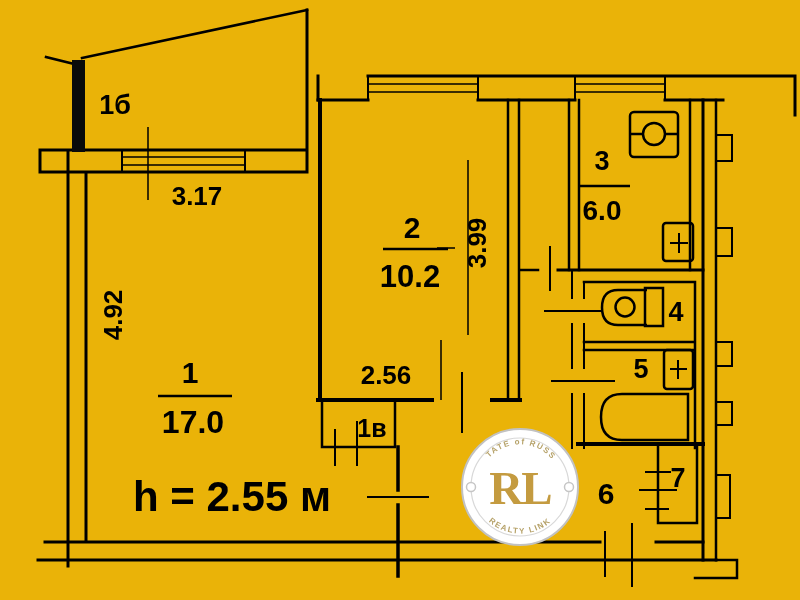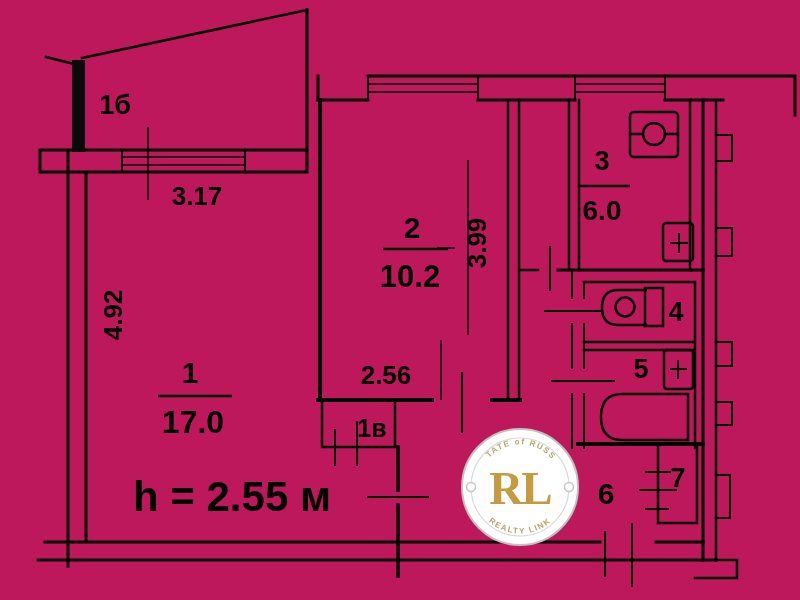--- a/index.html
+++ b/index.html
@@ -1,16 +1,16 @@
 <!DOCTYPE html>
 <html><head>
 <meta charset="utf-8">
 <style>
   html,body{margin:0;padding:0;background:#fff;}
-  .canvas{position:relative;width:800px;height:600px;background:#be185d;overflow:hidden;}
+  .canvas{position:relative;width:800px;height:600px;background:#eab308;overflow:hidden;}
   svg{display:block;}
   .lbl{font-family:"Liberation Sans",sans-serif;font-weight:bold;fill:#000;}
   .wm-arc{font-family:"Liberation Sans",sans-serif;font-size:8px;letter-spacing:1.5px;fill:#b6a269;font-weight:bold;}
   .wm-rl{font-family:"Liberation Serif",serif;font-size:47px;font-weight:bold;letter-spacing:-2px;}
 </style>
 </head>
 <body>
 
 <div class="canvas">
 <svg width="800" height="600" viewBox="0 0 800 600">

